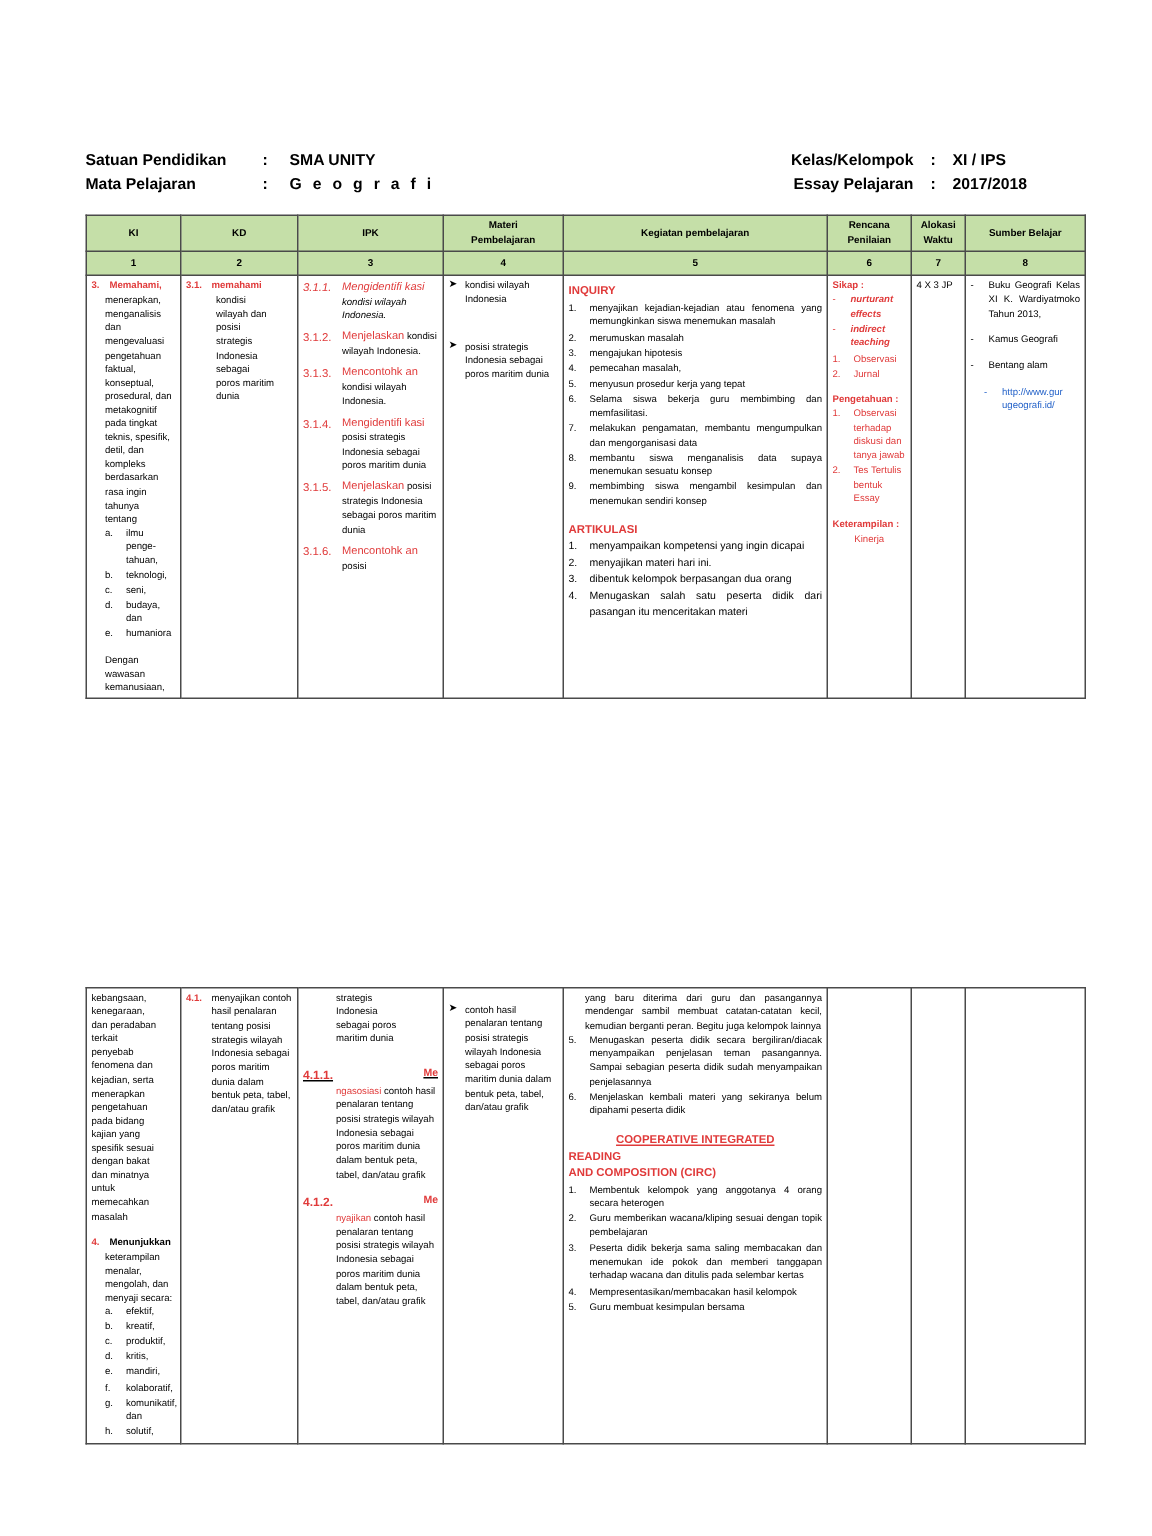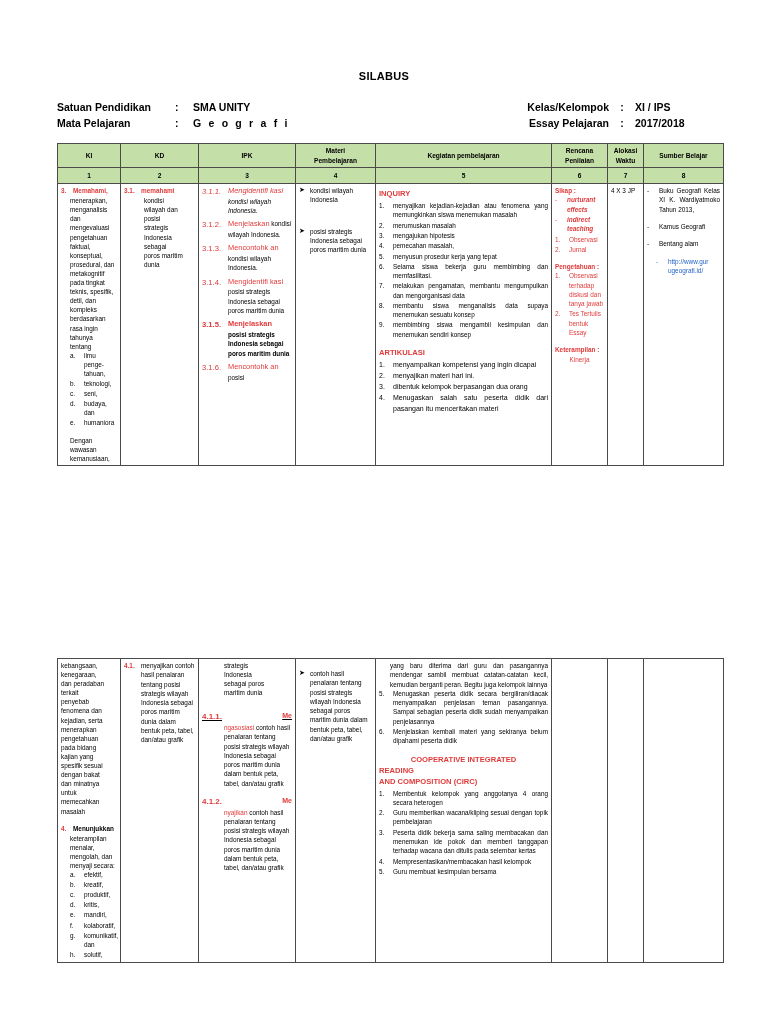--- a/index.html
+++ b/index.html
@@ -127,21 +127,21 @@
   .sub-indent { padding-left: 9px; }
   .ipk-indent { padding-left: 13px; }
   .kd-indent  { padding-left: 20px; }
 
   .sec-head {
     color: #e03a3a;
     font-weight: bold;
     font-size: 7.6px;
     margin: 2px 0 2px 0;
   }
-  .sec-head.c   { text-align: center; }
+  .sec-head.c   { text-align: center; text-decoration: underline; }
 
   .arrow-item {
     display: flex;
     margin-bottom: 1px;
   }
   .arrow-item > .ar {
     flex: 0 0 auto;
     width: 11px;
     font-size: 7px;
     line-height: 1.25;
@@ -151,21 +151,20 @@
   .tight { line-height: 1.42; }
   .spc { margin-top: 8px; }
   .spc-lg { margin-top: 14px; }
   .spc-xl { margin-top: 22px; }
 </style>
 </head>
 <body>
 
 <div class="page">
 
-  <div class="doc-title">SILABUS</div>
 
   <div class="meta">
     <div class="meta-row">
       <span class="m-label">Satuan Pendidikan</span>
       <span class="m-colon">:</span>
       <span class="m-value">SMA UNITY</span>
       <span class="m-right">
         <span class="m-rlabel">Kelas/Kelompok</span>
         <span class="m-rcolon">:</span>
         <span class="m-rvalue">XI / IPS</span>
@@ -308,21 +307,21 @@
             <span class="tx"><span class="red" style="font-size:7.4px;">Menjelaskan</span> <span>kondisi wilayah Indonesia.</span></span>
           </div>
           <div class="hang" style="margin-bottom:4px;">
             <span class="mk mk-w23 red" style="font-size:7.6px;">3.1.3.</span>
             <span class="tx"><span class="red" style="font-size:7.4px;">Mencontohk an</span> <span>kondisi wilayah Indonesia.</span></span>
           </div>
           <div class="hang" style="margin-bottom:4px;justify-content:flex-end;">
             <span class="mk mk-w23 red" style="font-size:7.6px;">3.1.4.</span>
             <span class="tx"><span class="red" style="font-size:7.4px;">Mengidentifi kasi</span> <span>posisi strategis Indonesia sebagai poros maritim dunia</span></span>
           </div>
-          <div class="hang" style="margin-bottom:4px;font-weight:bold;">
+          <div class="hang" style="margin-bottom:4px;">
             <span class="mk mk-w23 red" style="font-size:7.6px;">3.1.5.</span>
             <span class="tx"><span class="red" style="font-size:7.4px;">Menjelaskan</span> <span>posisi strategis Indonesia sebagai poros maritim dunia</span></span>
           </div>
           <div class="hang">
             <span class="mk mk-w23 red" style="font-size:7.6px;">3.1.6.</span>
             <span class="tx"><span class="red" style="font-size:7.4px;">Mencontohk an</span> <span>posisi</span></span>
           </div>
         </td>
 
         <td>

